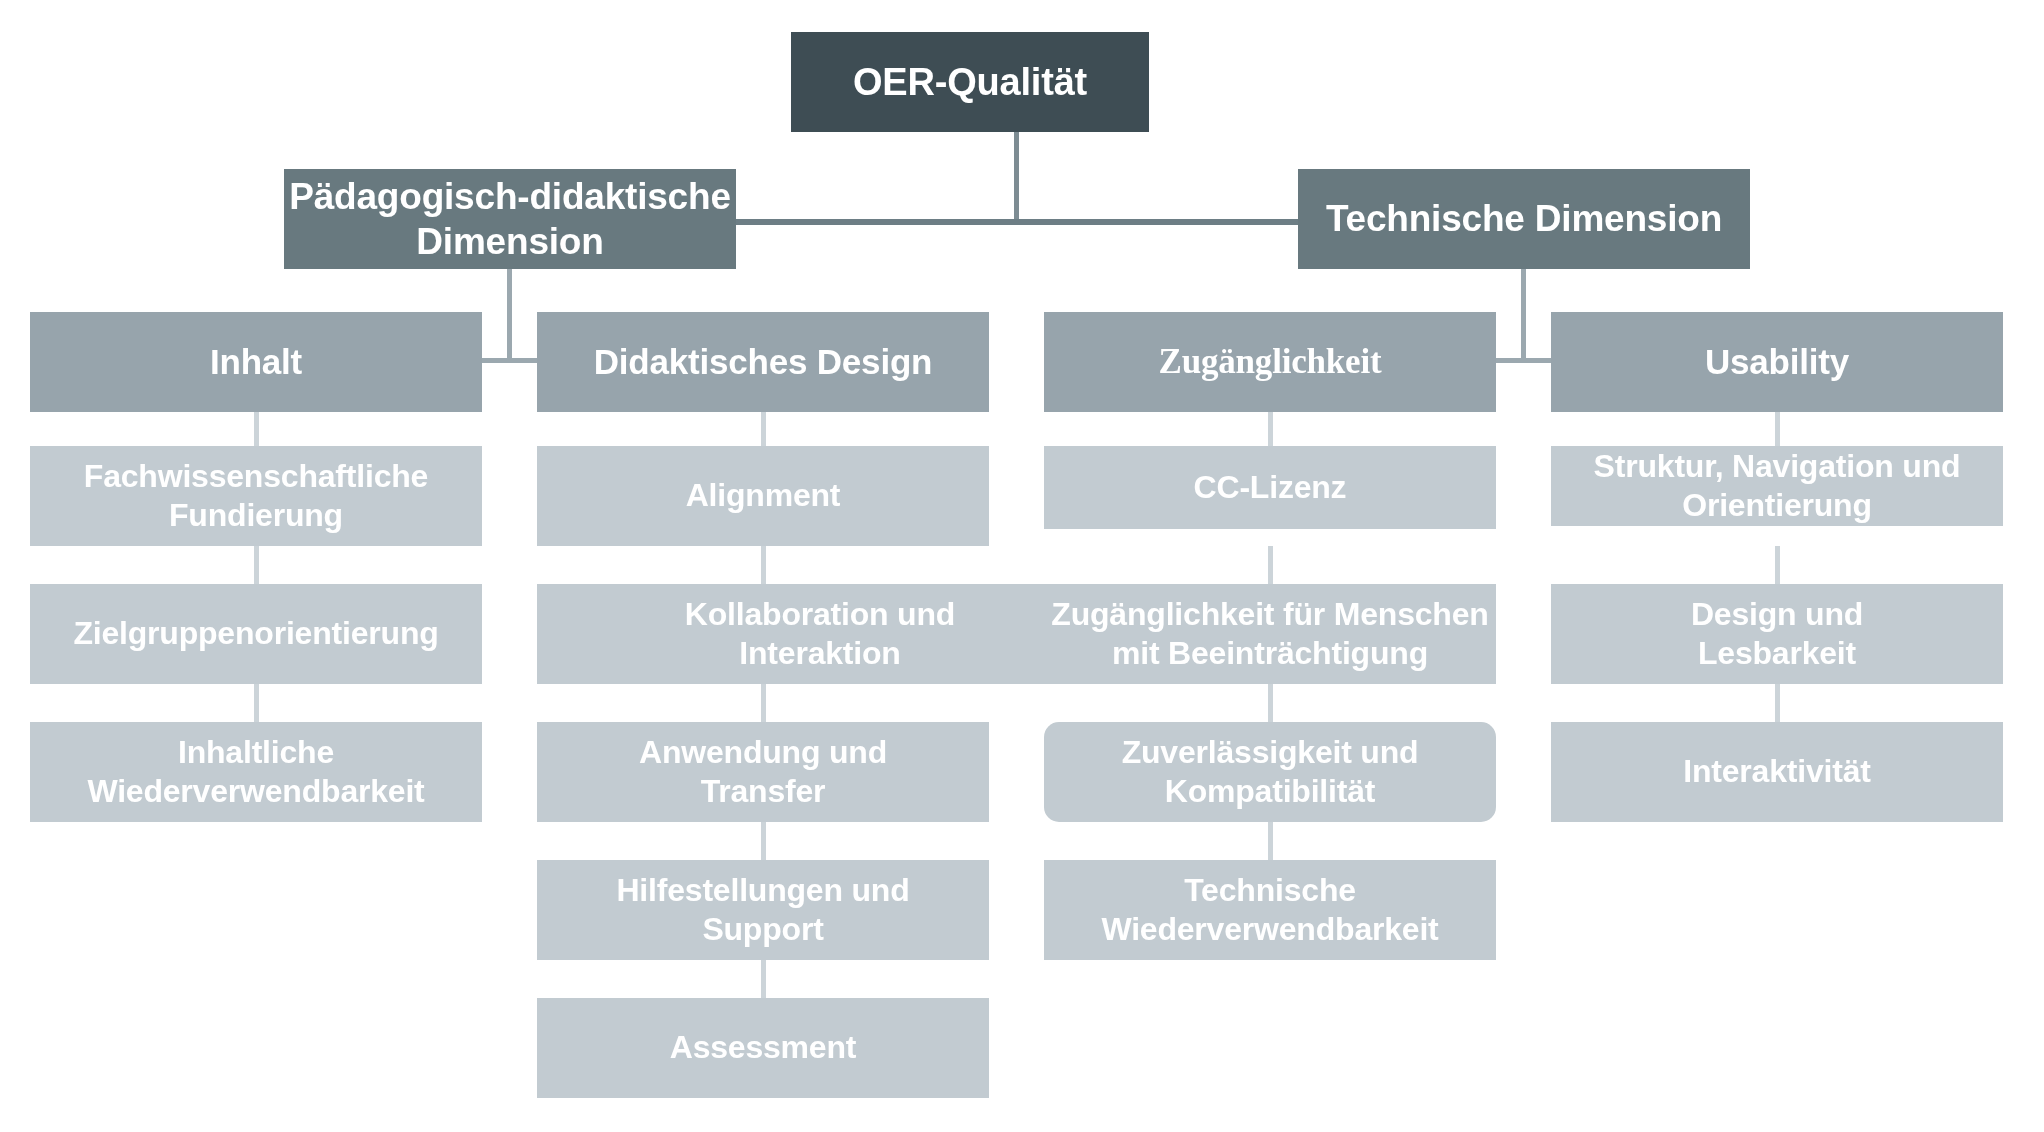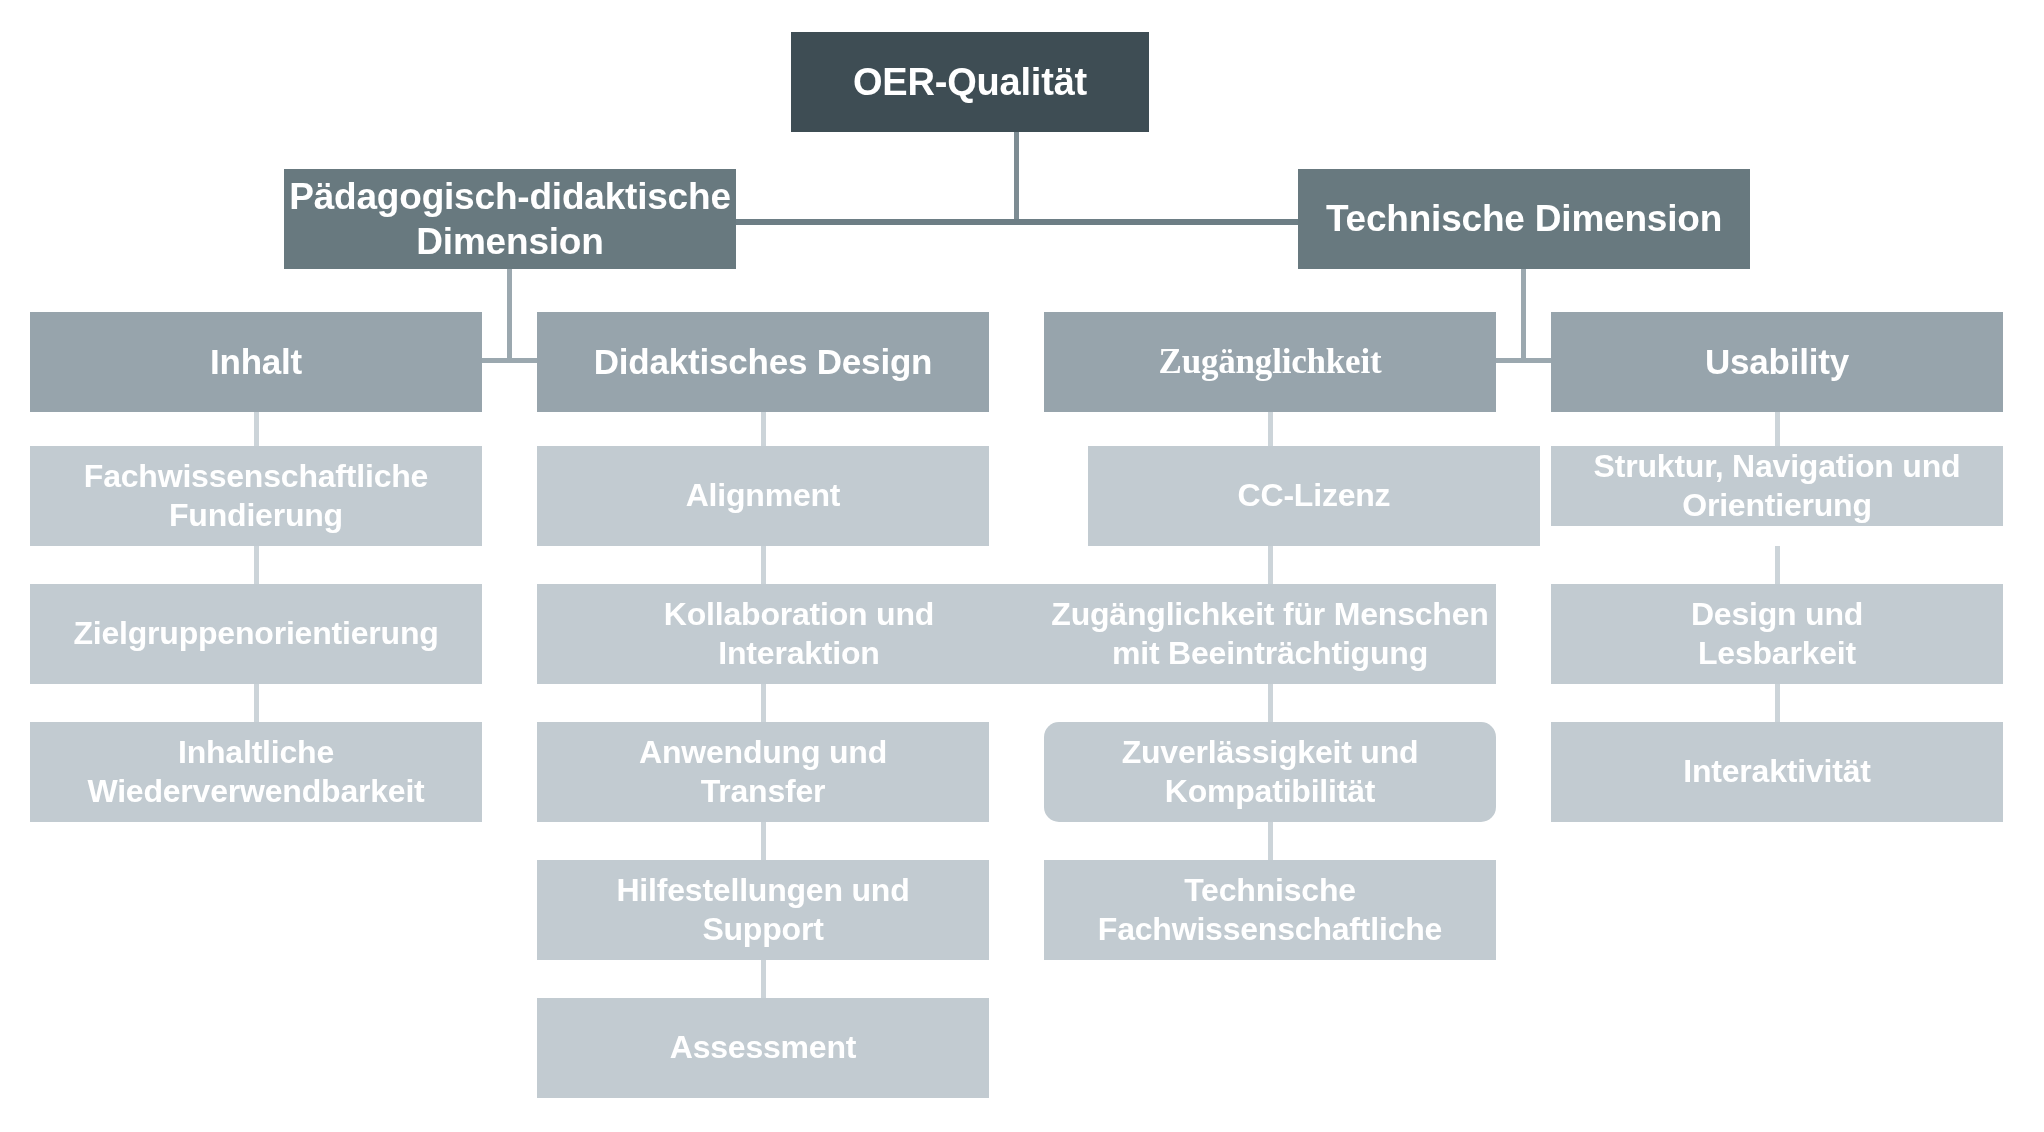--- a/index.html
+++ b/index.html
@@ -81,35 +81,35 @@
   <div class="node l3" style="left:1044px; top:312px; width:452px; height:100px;font-family:Liberation Serif, serif;">Zugänglichkeit</div>
   <div class="node l3" style="left:1551px; top:312px; width:452px; height:100px;">Usability</div>
 
   <div class="node l4" style="left:30px; top:446px; width:452px; height:100px;">Fachwissenschaftliche
 Fundierung</div>
   <div class="node l4" style="left:30px; top:584px; width:452px; height:100px;">Zielgruppenorientierung</div>
   <div class="node l4" style="left:30px; top:722px; width:452px; height:100px;">Inhaltliche
 Wiederverwendbarkeit</div>
 
   <div class="node l4" style="left:537px; top:446px; width:452px; height:100px;">Alignment</div>
-  <div class="node l4" style="left:537px; top:584px; width:524px; height:100px;">Kollaboration und
+  <div class="node l4" style="left:537px; top:584px; width:524px; height:100px;padding-left:21px;">Kollaboration und
 Interaktion</div>
   <div class="node l4" style="left:537px; top:722px; width:452px; height:100px;">Anwendung und
 Transfer</div>
   <div class="node l4" style="left:537px; top:860px; width:452px; height:100px;">Hilfestellungen und
 Support</div>
   <div class="node l4" style="left:537px; top:998px; width:452px; height:100px;">Assessment</div>
 
-  <div class="node l4" style="left:1044px; top:446px; width:452px; height:100px;margin-left:44px;">CC-Lizenz</div>
+  <div class="node l4" style="left:1044px; top:446px; width:452px; height:83px;">CC-Lizenz</div>
   <div class="node l4" style="left:1044px; top:584px; width:452px; height:100px;">Zugänglichkeit für Menschen
 mit Beeinträchtigung</div>
   <div class="node l4" style="left:1044px; top:722px; width:452px; height:100px;border-radius:15px;">Zuverlässigkeit und
 Kompatibilität</div>
   <div class="node l4" style="left:1044px; top:860px; width:452px; height:100px;">Technische
-Fachwissenschaftliche</div>
+Wiederverwendbarkeit</div>
 
   <div class="node l4" style="left:1551px; top:446px; width:452px; height:80px;">Struktur, Navigation und
 Orientierung</div>
   <div class="node l4" style="left:1551px; top:584px; width:452px; height:100px;">Design und
 Lesbarkeit</div>
   <div class="node l4" style="left:1551px; top:722px; width:452px; height:100px;">Interaktivität</div>
 
 </div>
 
 </body></html>

